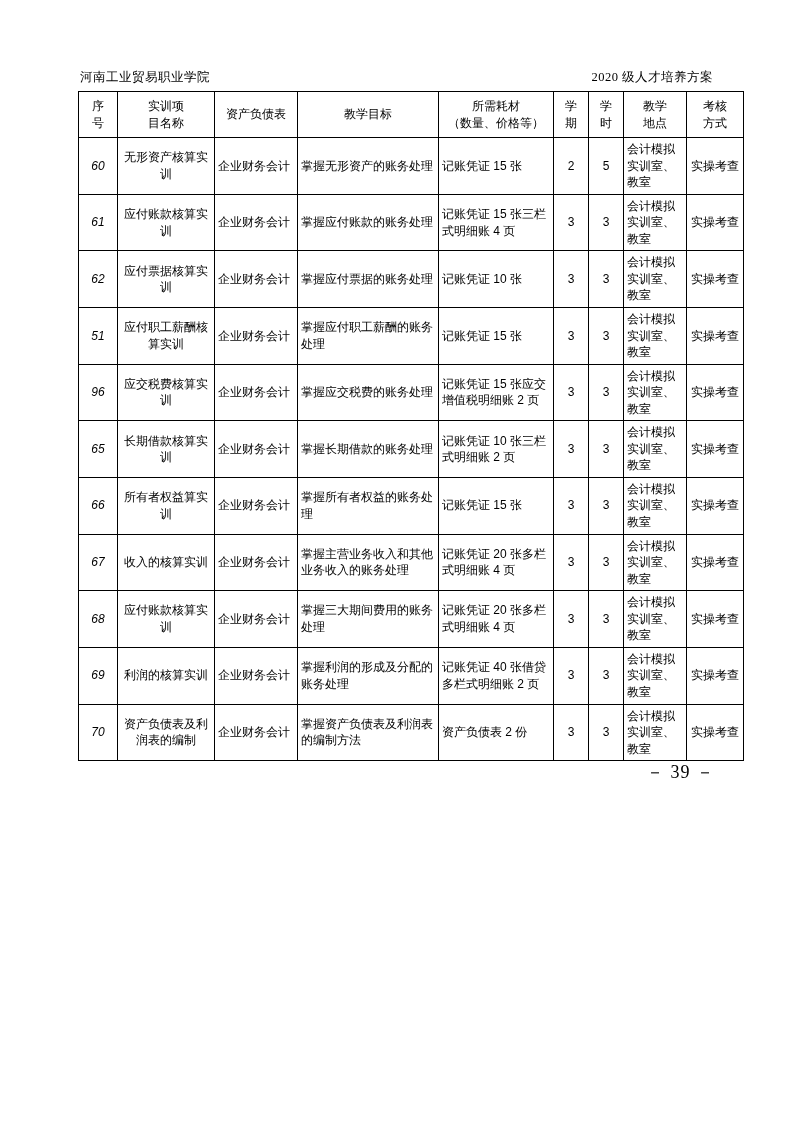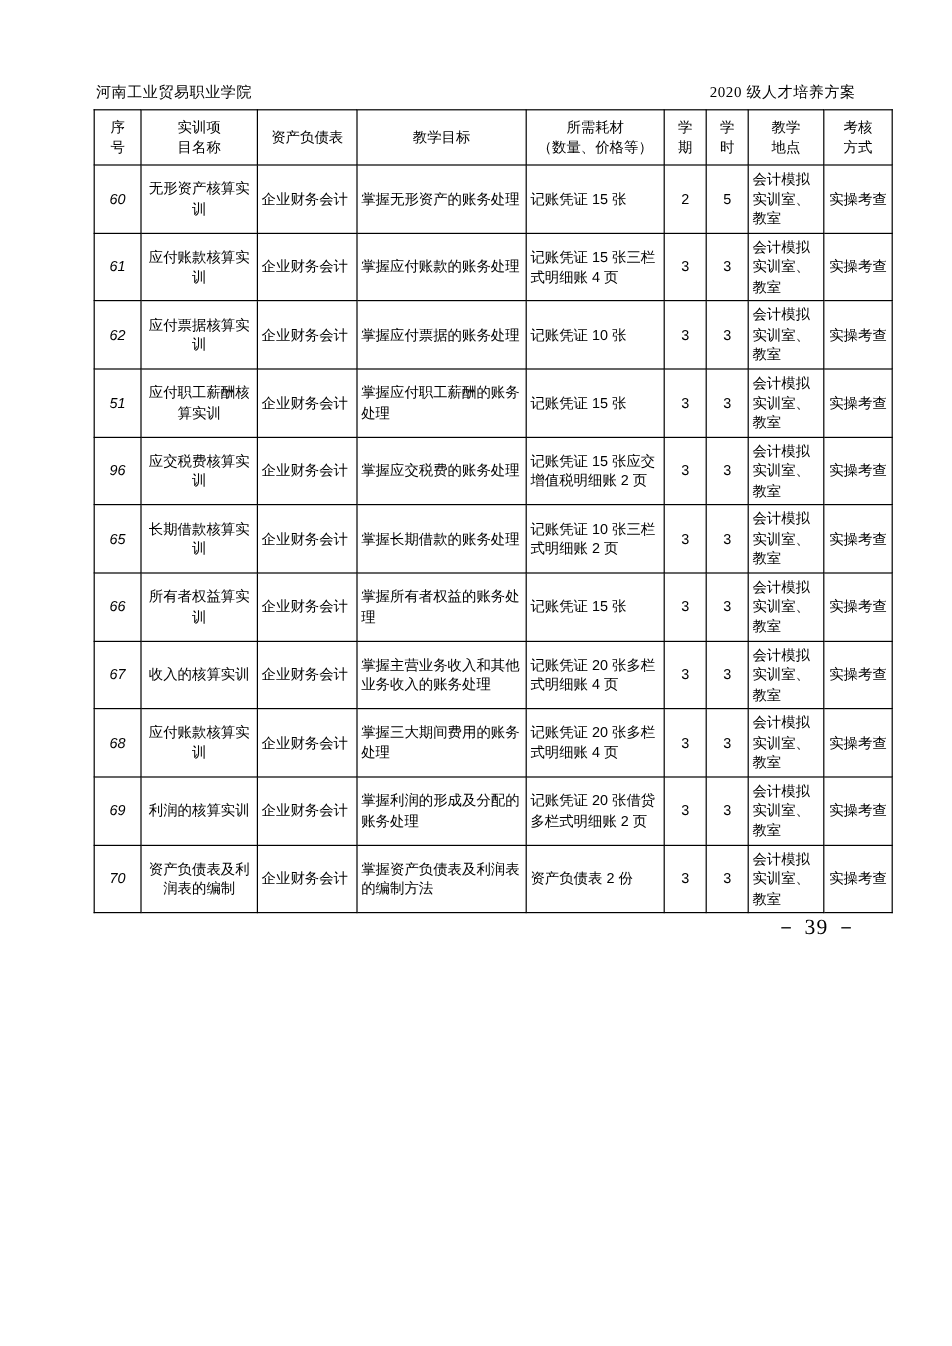--- a/index.html
+++ b/index.html
@@ -227,21 +227,21 @@
           <td class="c-term">3</td>
           <td class="c-hours">3</td>
           <td class="c-place">会计模拟实训室、教室</td>
           <td class="c-assess">实操考查</td>
         </tr>
         <tr>
           <td class="c-no">69</td>
           <td class="c-project">利润的核算实训</td>
           <td class="c-course">企业财务会计</td>
           <td class="c-goal">掌握利润的形成及分配的账务处理</td>
-          <td class="c-mat">记账凭证 20 张借贷多栏式明细账 2 页</td>
+          <td class="c-mat">记账凭证 40 张借贷多栏式明细账 2 页</td>
           <td class="c-term">3</td>
           <td class="c-hours">3</td>
           <td class="c-place">会计模拟实训室、教室</td>
           <td class="c-assess">实操考查</td>
         </tr>
         <tr>
           <td class="c-no">70</td>
           <td class="c-project">资产负债表及利润表的编制</td>
           <td class="c-course">企业财务会计</td>
           <td class="c-goal">掌握资产负债表及利润表的编制方法</td>

